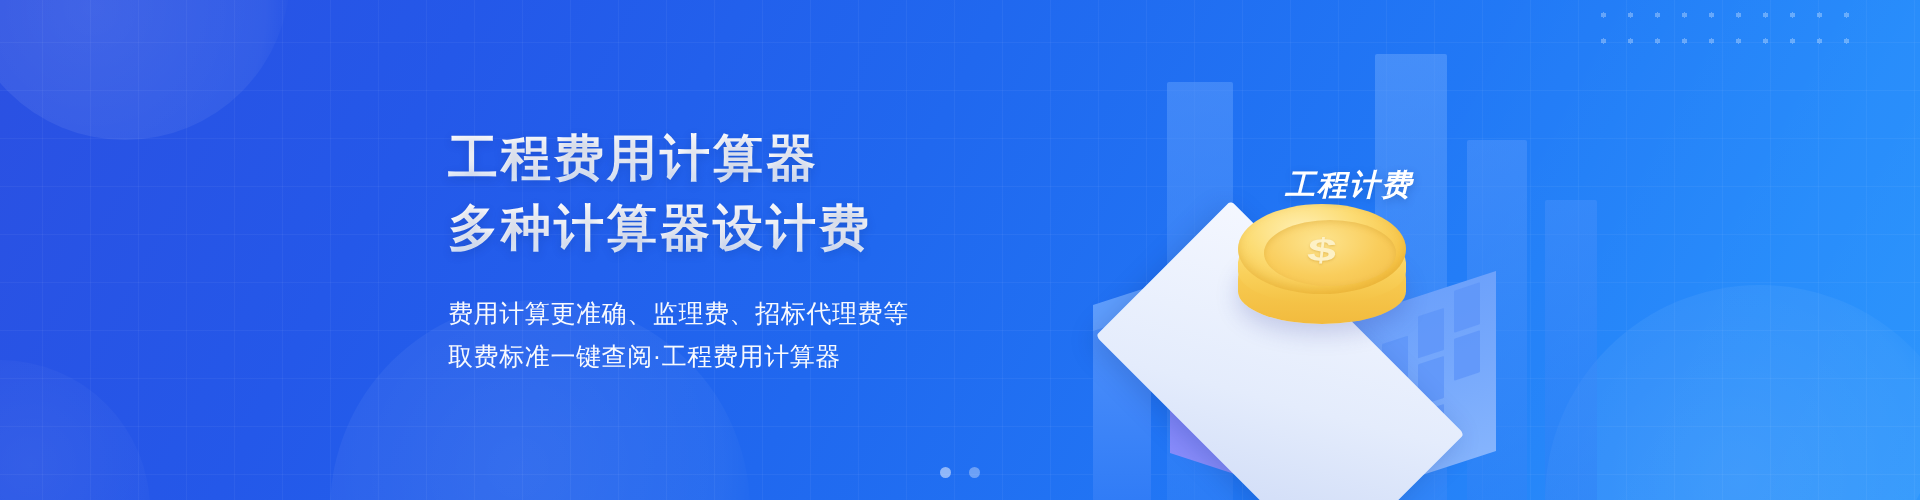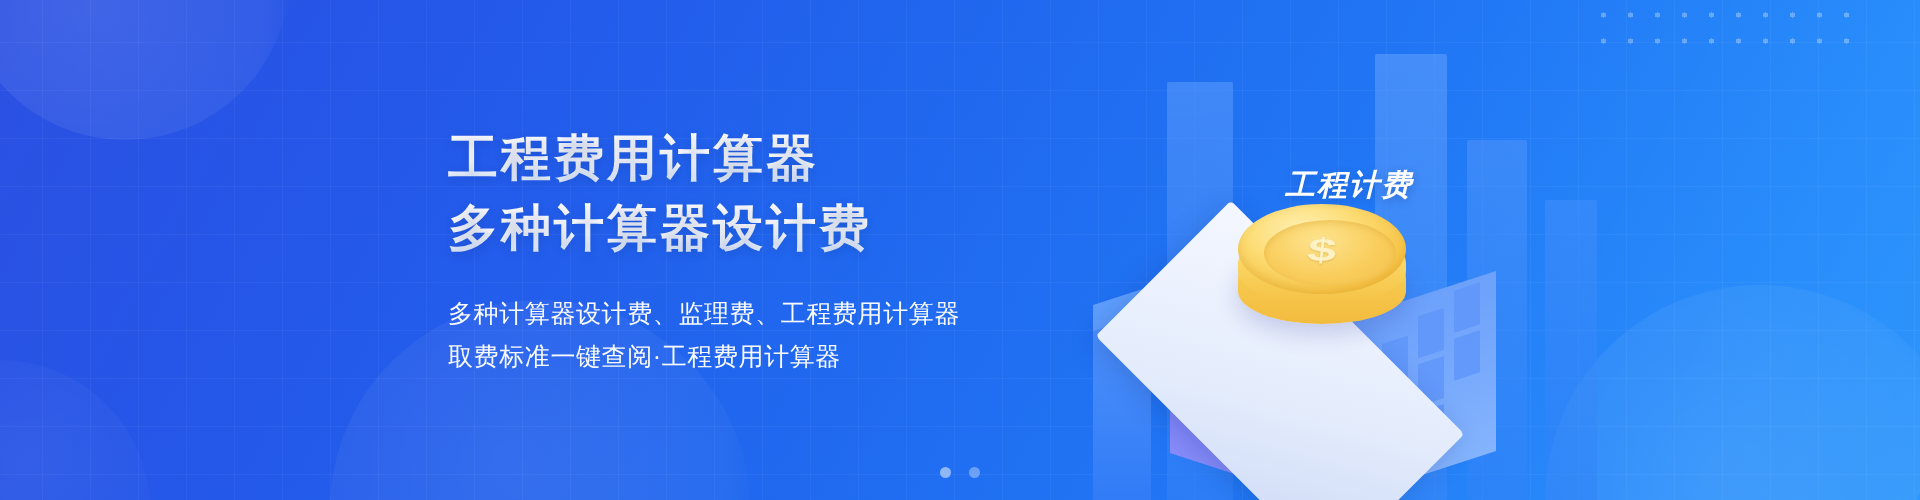--- a/index.html
+++ b/index.html
@@ -240,21 +240,21 @@
   <div class="glow glow-tl"></div>
   <div class="glow glow-ml"></div>
   <div class="glow glow-bl"></div>
   <div class="glow glow-br"></div>
   <div class="diag-sheen"></div>
   <div class="dot-matrix"></div>
 
   <div class="copy">
     <div class="headline">工程费用计算器</div>
     <div class="headline headline-2">多种计算器设计费</div>
-    <div class="subcopy">多种计算器设计费、监理费、工程费用计算器</div>
+    <div class="subcopy">费用计算更准确、监理费、招标代理费等</div>
     <div class="subcopy" style="margin-top:2px">取费标准一键查阅·工程费用计算器</div>
   </div>
 
   <div class="illustration">
     <div class="bar bar-e"></div>
     <div class="bar bar-d"></div>
     <div class="bar bar-c"></div>
     <div class="bar bar-b"></div>
     <div class="bar bar-a"></div>
     <div class="bar-a-top"></div>

